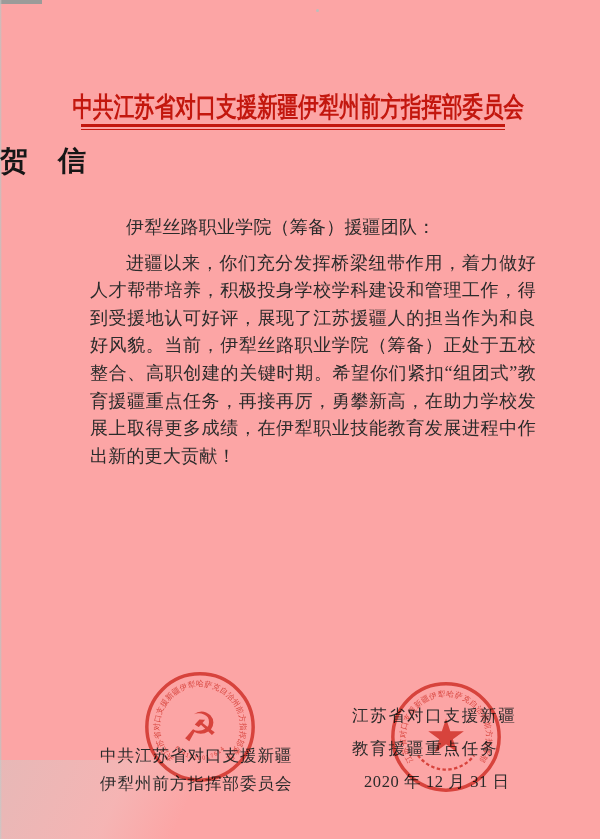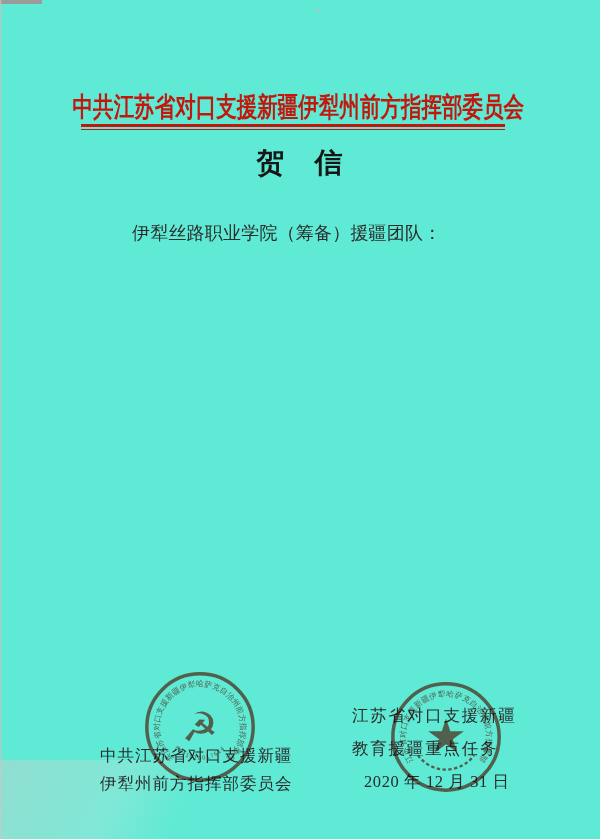--- a/index.html
+++ b/index.html
@@ -1,19 +1,19 @@
 <!DOCTYPE html>
 <html><head>
 <meta charset="utf-8">
 <style>
   html,body{margin:0;padding:0;}
   body{width:600px;height:839px;overflow:hidden;background:#e9e9e7;}
   .page{
     position:relative;width:600px;height:839px;
-    background:#5eead4;
+    background:#fca5a5;
     font-family:"Liberation Serif","DejaVu Serif",serif;
     color:#2b2b2b;
   }
   
   .corner-mark{position:absolute;left:0;top:0;width:42px;height:4px;background:#9b9b99;}
   .edge-line{position:absolute;left:0;top:0;width:2px;height:839px;
     background:linear-gradient(to right,#c2c2c0,rgba(250,250,248,0));}
   .speck{position:absolute;left:316px;top:9px;width:3px;height:3px;background:#bdbdbb;border-radius:50%;}
   .bottom-shadow{position:absolute;left:0;top:760px;width:260px;height:79px;
     background:linear-gradient(115deg,rgba(205,207,204,.45) 0%,rgba(225,226,223,.25) 45%,rgba(252,252,250,0) 70%);}
@@ -24,32 +24,33 @@
     font-family:"Liberation Sans","DejaVu Sans",sans-serif;
     font-weight:bold;font-size:27px;line-height:30px;color:#c3170e;
     white-space:nowrap;letter-spacing:0px;
     transform:scaleX(0.76);transform-origin:293px 50%;
   }
   .rule-wrap{position:absolute;top:124px;left:81px;width:424px;}
   .rule-thick{height:2.5px;background:#c3170e;}
   .rule-thin{height:1.2px;background:#c3170e;margin-top:2.2px;}
 
   .doc-title{
-    position:absolute;top:146px;left:0;width:600px;text-align:center;
+    position:absolute;top:146px;left:0;width:600px;text-align:left;
     font-weight:bold;font-size:28px;line-height:34px;color:#161616;
     letter-spacing:1px;
+    font-family:Liberation Mono, monospace;
   }
 
   
   .letter-body{
     position:absolute;top:206px;left:82px;width:462px;
     font-size:18px;line-height:27.6px;text-align:justify;
     letter-spacing:0.2px;
   }
-  .letter-body p{margin:14px;text-indent:2em;}
+  .letter-body p{margin:8px;text-indent:2em;}
   .salutation{text-indent:0;}
 
   
   .sig-left{
     position:absolute;left:100px;top:742px;
     font-size:16.5px;line-height:28px;letter-spacing:1px;white-space:nowrap;
   }
   .sig-right{
     position:absolute;left:352px;top:699px;
     font-size:16.5px;line-height:33px;letter-spacing:1.8px;white-space:nowrap;
@@ -75,20 +76,21 @@
   <div class="org-line">中共江苏省对口支援新疆伊犁州前方指挥部委员会</div>
   <div class="rule-wrap">
     <div class="rule-thick"></div>
     <div class="rule-thin"></div>
   </div>
 
   <div class="doc-title">贺　信</div>
 
   <div class="letter-body">
     <p class="salutation">伊犁丝路职业学院（筹备）援疆团队：</p>
+    <p>进疆以来，你们充分发挥桥梁纽带作用，着力做好人才帮带培养，积极投身学校学科建设和管理工作，得到受援地认可好评，展现了江苏援疆人的担当作为和良好风貌。当前，伊犁丝路职业学院（筹备）正处于五校整合、高职创建的关键时期。希望你们紧扣“组团式”教育援疆重点任务，再接再厉，勇攀新高，在助力学校发展上取得更多成绩，在伊犁职业技能教育发展进程中作出新的更大贡献！</p>
   </div>
 
   <div class="sig-left">
     <div>中共江苏省对口支援新疆</div>
     <div>伊犁州前方指挥部委员会</div>
   </div>
   <div class="sig-right">
     <div>江苏省对口支援新疆</div>
     <div>教育援疆重点任务</div>
     <div class="date-line">2020 年 12 月 31 日</div>

